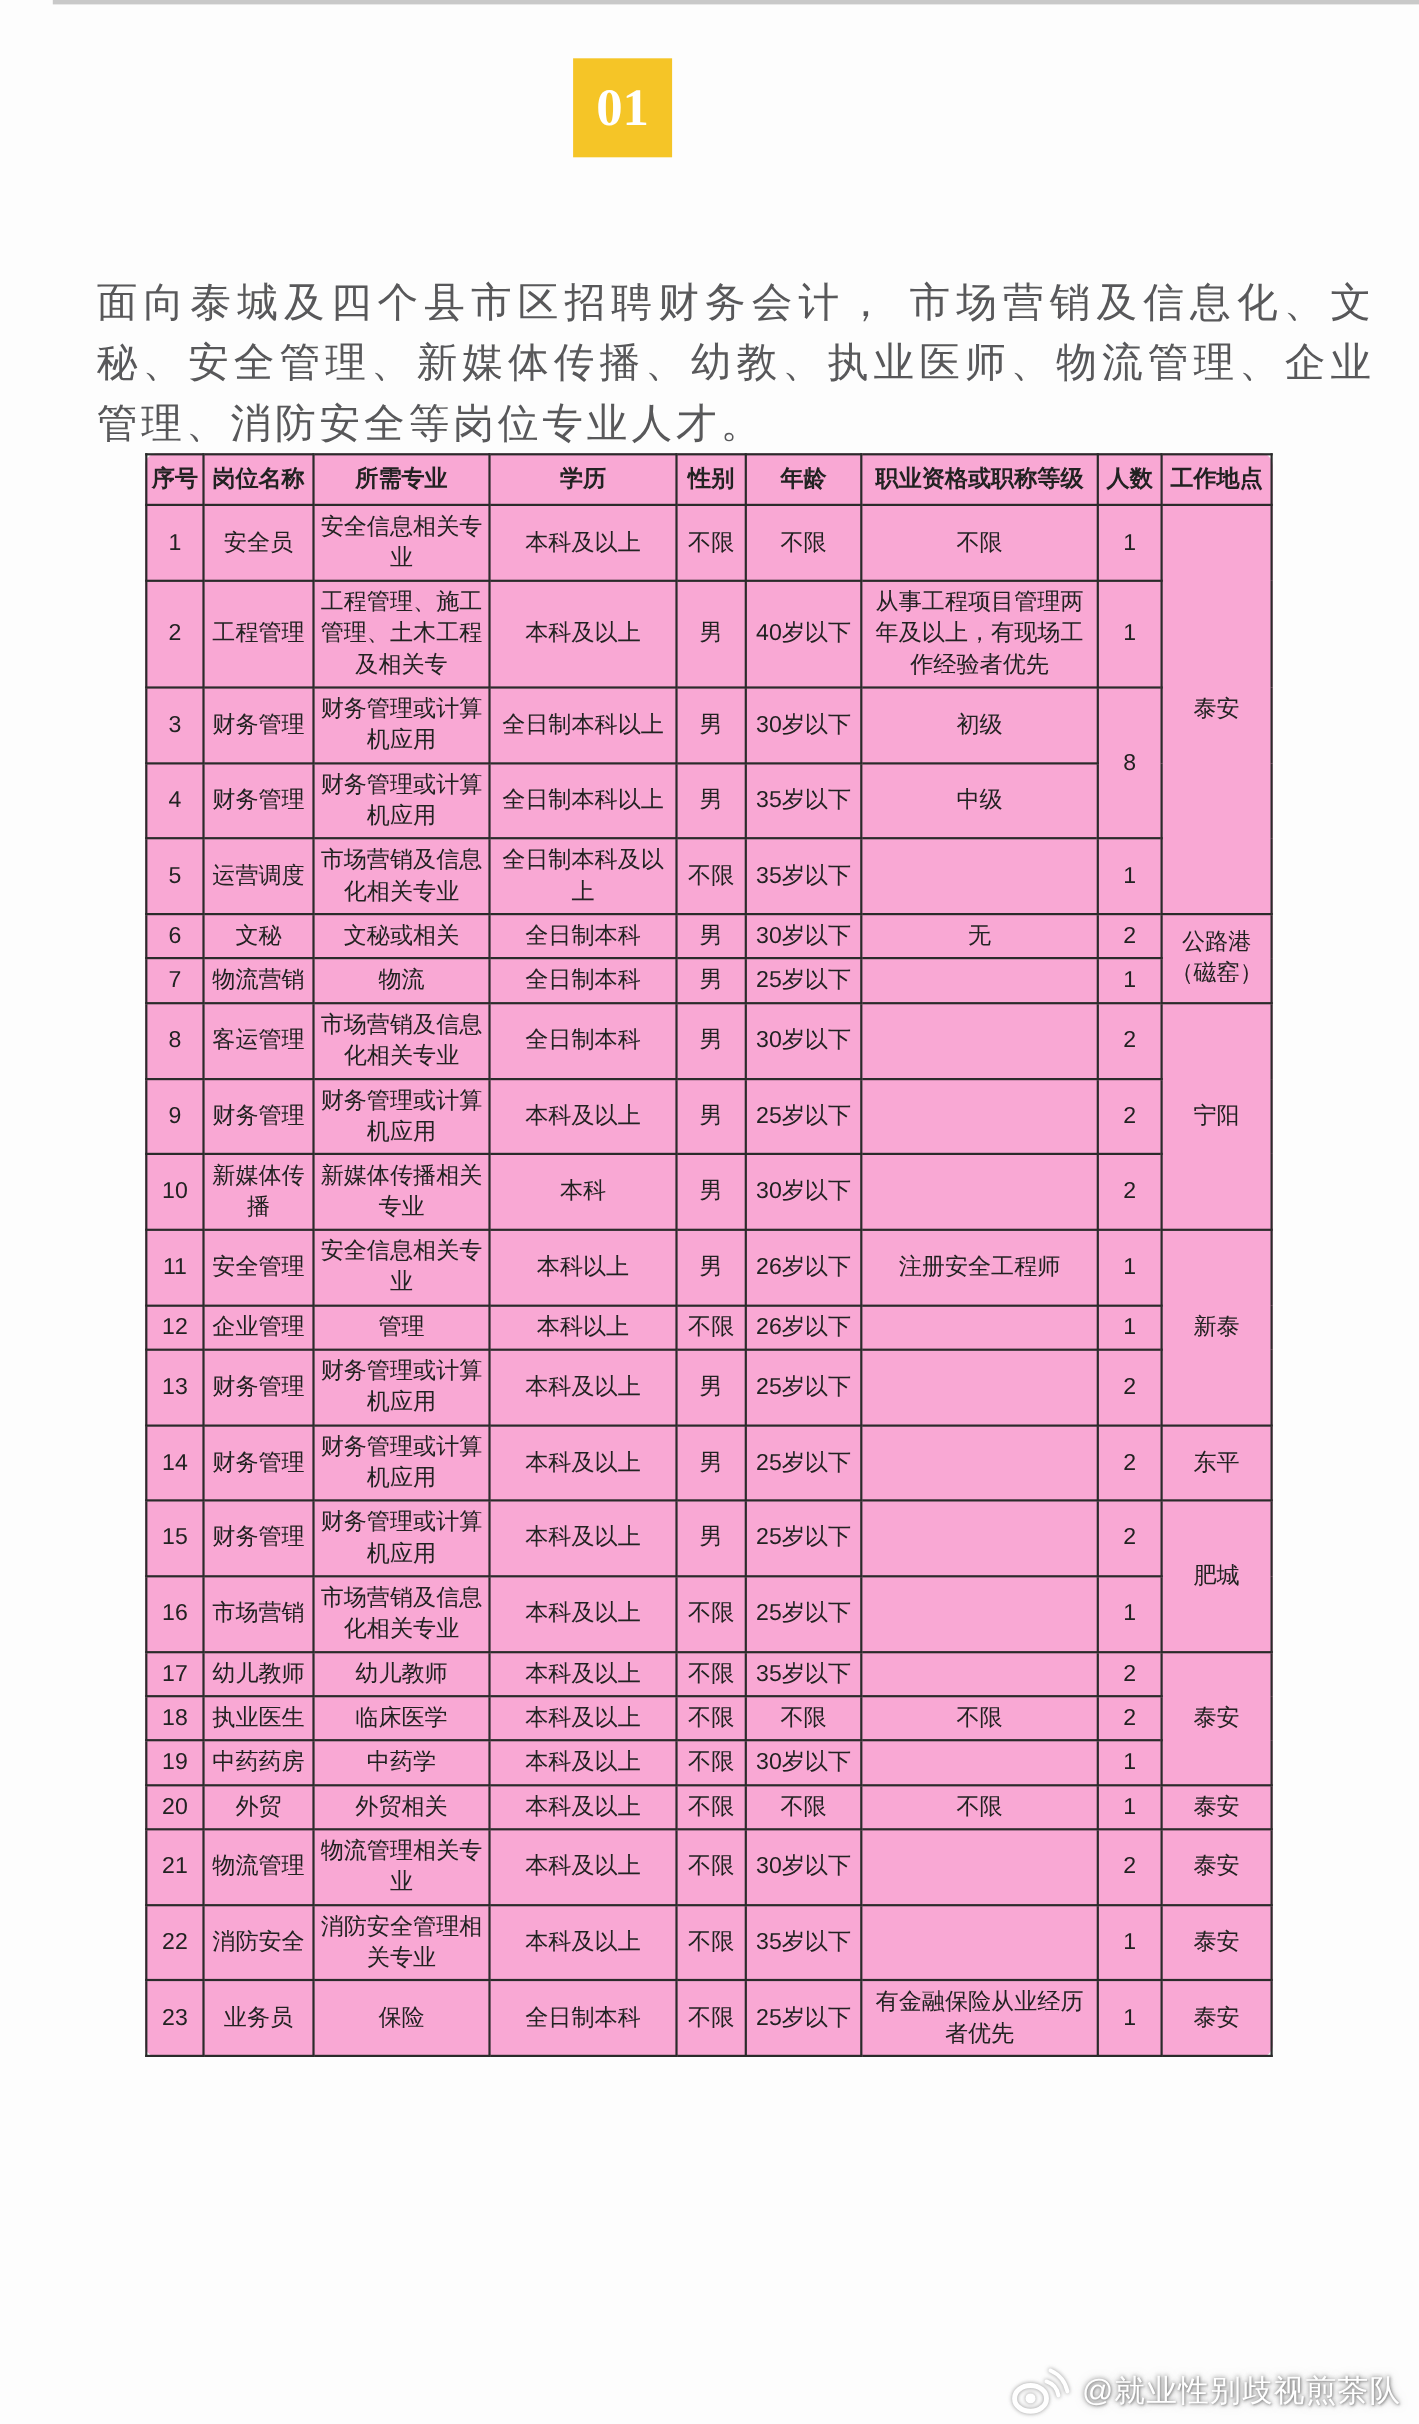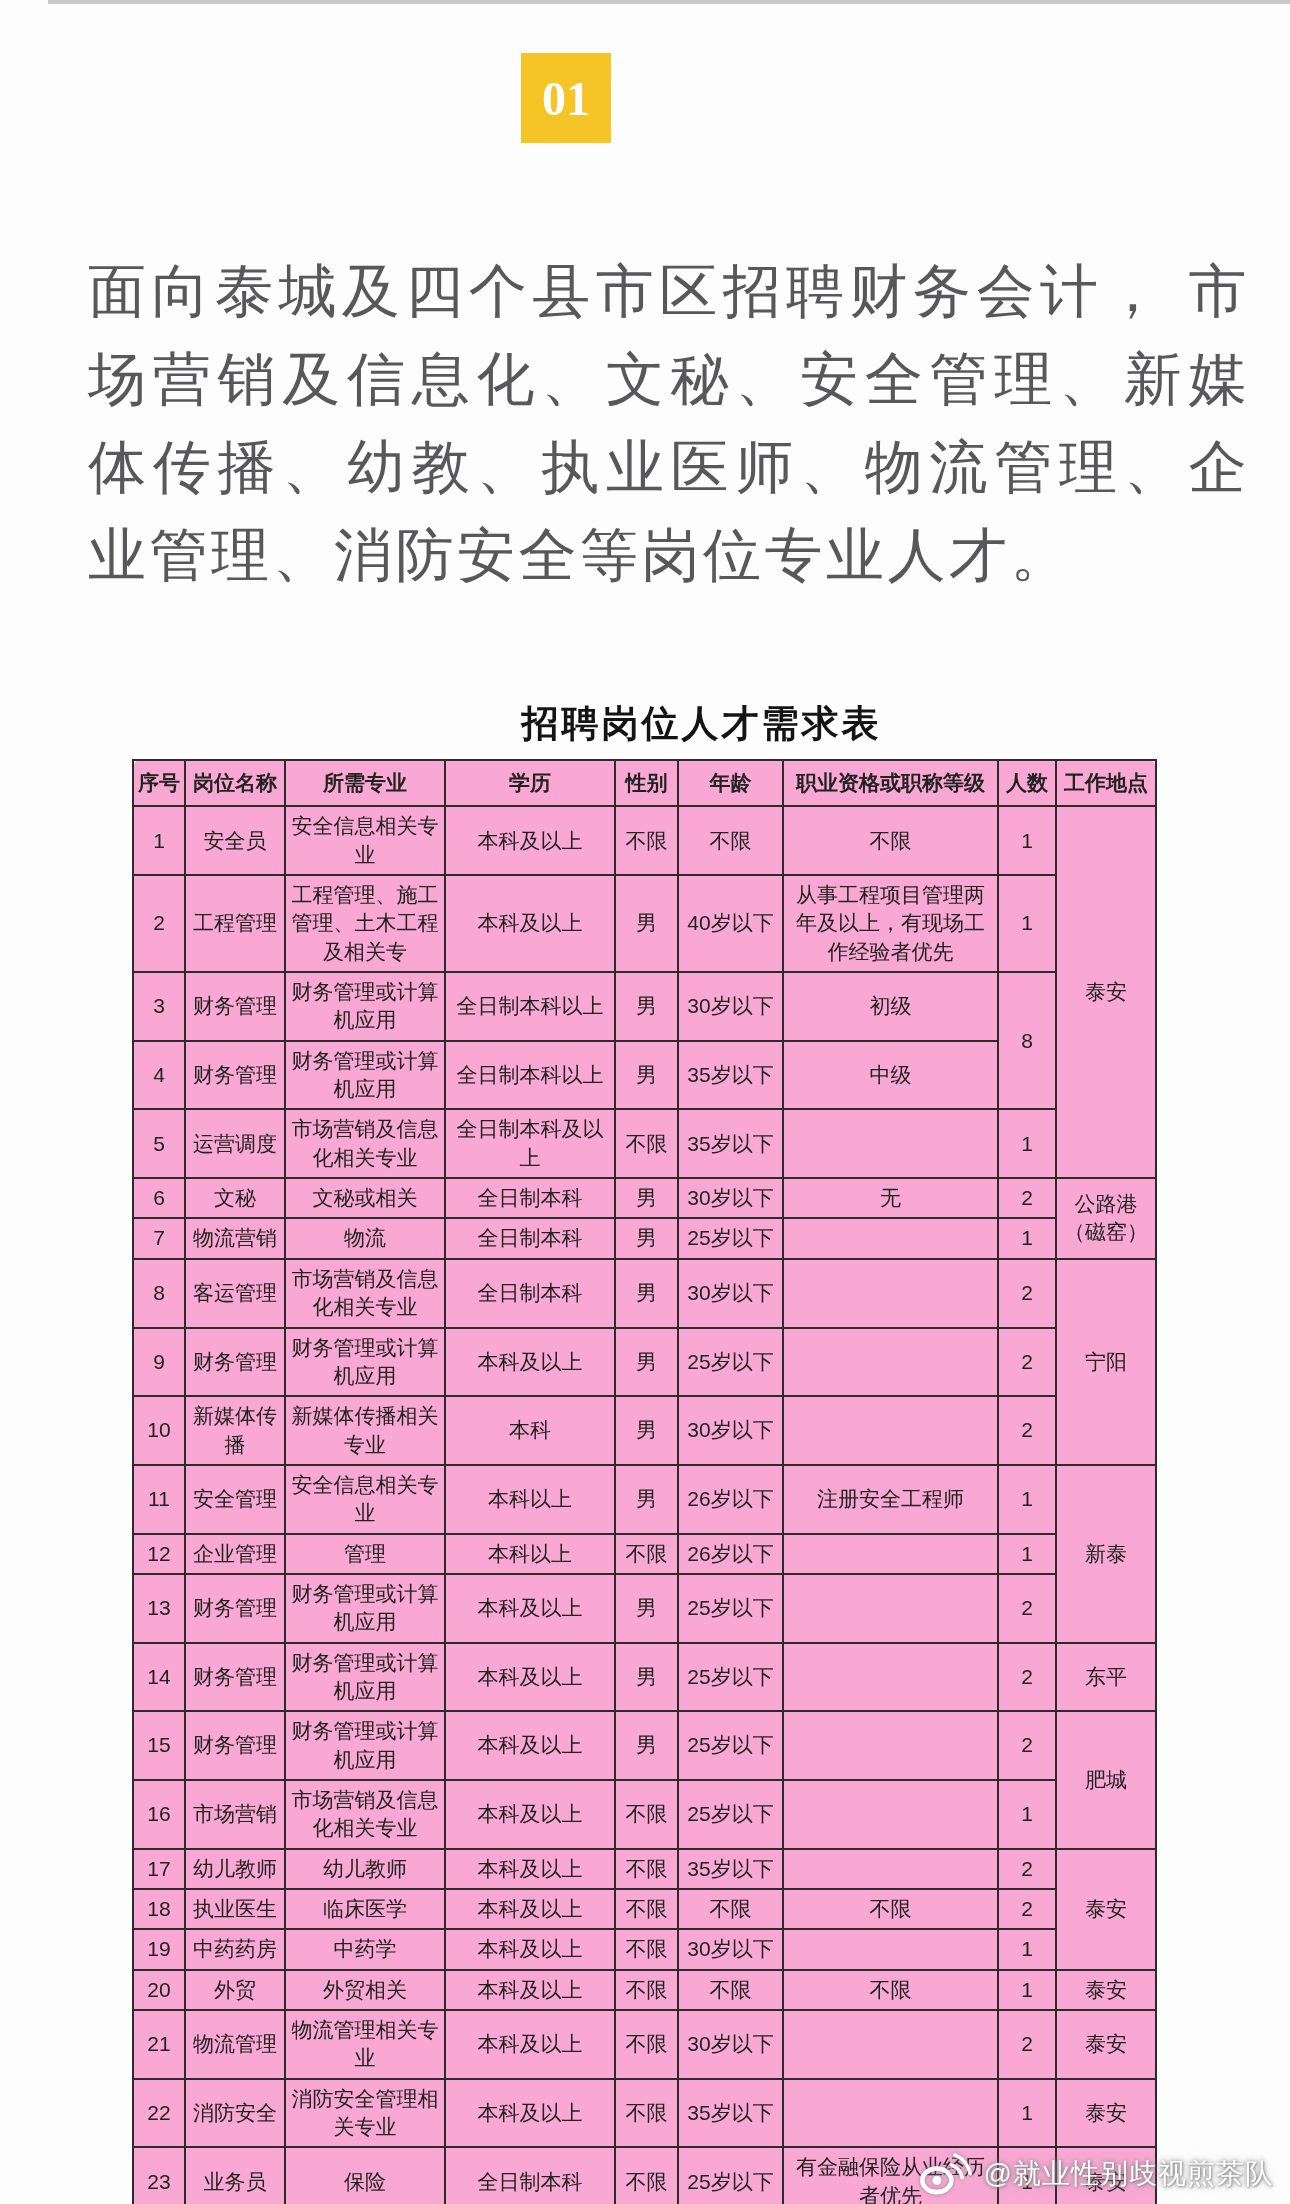--- a/index.html
+++ b/index.html
@@ -35,21 +35,21 @@
     position:relative;margin-left:12px;width:230px;height:90px;
     background:var(--badge-green);
     display:flex;align-items:center;justify-content:center;
     font-size:50px;font-weight:bold;color:#FFFFFF;letter-spacing:5px;
   }
   .tri-deco{position:absolute;top:-32px;right:-61px;width:52px;height:38px;}
 
   
   .intro{
     margin:104px 40px 0 40px;
-    font-size:58px;line-height:88px;letter-spacing:3.5px;
+    font-size:37px;line-height:55px;letter-spacing:3.5px;
     color:var(--intro-text);text-align:justify;
   }
 
   
   .table-title{
     width:1023px;margin:100px 0 10px 142px;
     text-align:center;
     font-family:"Liberation Serif","DejaVu Serif",serif;
     font-weight:bold;font-size:37px;letter-spacing:3px;color:#141414;
   }
@@ -88,21 +88,20 @@
 
   <div class="badge-row">
     <div class="badge-num">
       <span>01</span>
     </div>
   </div>
 
   <p class="intro">面向泰城及四个县市区招聘财务会计， 市场营销及信息化、文秘、安全管理、新媒体传播、幼教、执业医师、物流管理、企业管理、消防安全等岗位专业人才。</p>
 
   <div>
-    <h2 class="table-title">招聘岗位人才需求表</h2>
     <table class="req" id="req-table">
       <colgroup>
         <col style="width:52px">
           <col style="width:100px">
           <col style="width:160px">
         <col style="width:170px">
           <col style="width:63px">
           <col style="width:105px">
         <col style="width:215px">
           <col style="width:58px">

